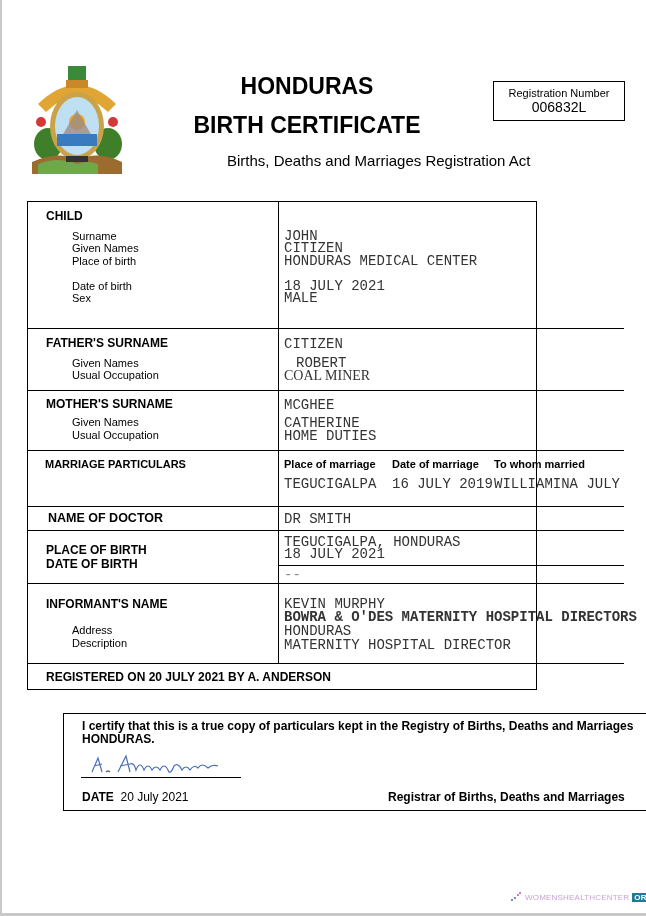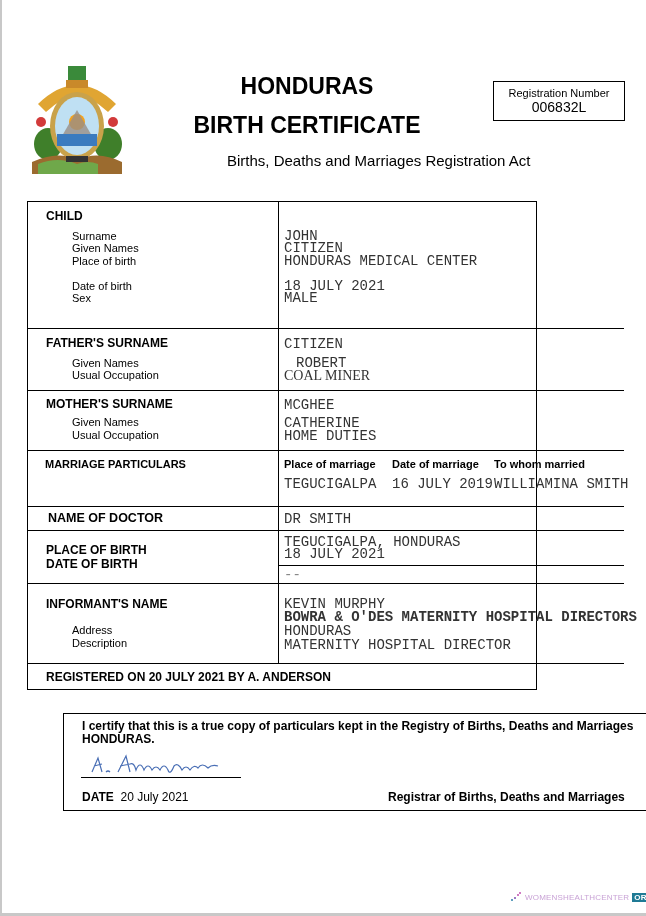--- a/index.html
+++ b/index.html
@@ -104,21 +104,21 @@
     </div>
 
     <div class="row" style="top:249px;height:56px;">
       <div class="vline" style="height:55px;"></div>
       <div class="lbl-head" style="left:17px;top:7px;font-size:11px;">MARRIAGE PARTICULARS</div>
       <div class="col-head" style="left:256px;top:7px;">Place of marriage</div>
       <div class="col-head" style="left:364px;top:7px;">Date of marriage</div>
       <div class="col-head" style="left:466px;top:7px;">To whom married</div>
       <div class="val" style="left:256px;top:27px;">TEGUCIGALPA</div>
       <div class="val" style="left:364px;top:27px;">16 JULY 2019</div>
-      <div class="val" style="left:466px;top:27px;">WILLIAMINA SMITH</div>
+      <div class="val" style="left:466px;top:27px;">WILLIAMINA JULY</div>
     </div>
 
     <div class="row" style="top:305px;height:24px;">
       <div class="vline" style="height:23px;"></div>
       <div class="lbl-head" style="left:20px;top:4px;font-size:12.5px;">NAME OF DOCTOR</div>
       <div class="val" style="left:256px;top:6px;">DR SMITH</div>
     </div>
 
     <div class="row" style="top:329px;height:53px;">
       <div class="vline" style="height:52px;"></div>

